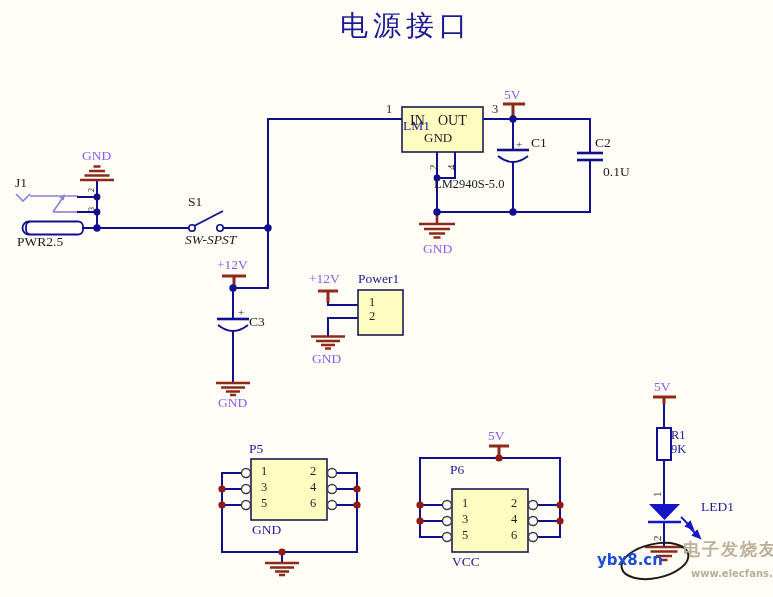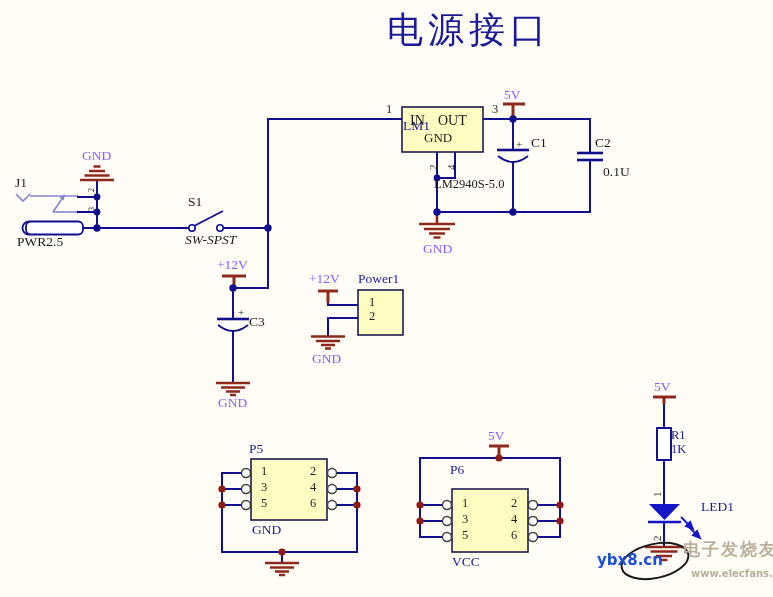--- a/index.html
+++ b/index.html
@@ -10,21 +10,21 @@
     overflow:hidden;
     font-family:"Liberation Serif","DejaVu Serif",serif;
   }
   #schem{position:absolute;left:0;top:0;}
   .lbl{position:absolute;white-space:nowrap;line-height:1;}
   .navy{color:#1a1a96;}
   .blk{color:#1a1a1a;}
   .maroon{color:#8b5cf6;}
   .pin{color:#1f1f1f;font-size:12.5px;}
   .rot{transform:rotate(-90deg);transform-origin:0 0;}
-  .title{font-size:36px;letter-spacing:5px;color:#1a1a96;margin-left:47px;}
+  .title{font-size:28px;letter-spacing:5px;color:#1a1a96;}
   .s13{font-size:13.5px;}
   .s12{font-size:12.5px;}
   .s11{font-size:11px;}
   .s8{font-size:8px;}
   .wm-site{font-family:"DejaVu Sans","Liberation Sans",sans-serif;font-weight:bold;font-size:15px;color:#1d4ed8;}
   .wm-brand{font-family:"DejaVu Sans","Liberation Sans",sans-serif;font-weight:bold;font-size:17px;color:#b9af9b;letter-spacing:2px;}
   .wm-url{font-family:"DejaVu Sans","Liberation Sans",sans-serif;font-weight:bold;font-size:10px;color:#b9af9b;}
 </style>
 </head>
 <body>
@@ -228,21 +228,21 @@
   <div class="lbl pin" style="left:462px;top:497px;">1</div>
   <div class="lbl pin" style="left:462px;top:513px;">3</div>
   <div class="lbl pin" style="left:462px;top:529px;">5</div>
   <div class="lbl pin" style="left:511px;top:497px;">2</div>
   <div class="lbl pin" style="left:511px;top:513px;">4</div>
   <div class="lbl pin" style="left:511px;top:529px;">6</div>
   <div class="lbl navy s13" style="left:452px;top:555px;">VCC</div>
 
   <div class="lbl maroon s13" style="left:654px;top:380px;">5V</div>
   <div class="lbl navy s12" style="left:671px;top:429px;">R1</div>
-  <div class="lbl navy s12" style="left:671px;top:443px;">1K</div>
+  <div class="lbl navy s12" style="left:671px;top:443px;">9K</div>
   <div class="lbl pin rot s11" style="left:652px;top:497px;">1</div>
   <div class="lbl pin rot s11" style="left:652px;top:541px;">2</div>
   <div class="lbl navy s13" style="left:701px;top:500px;">LED1</div>
 
   <div class="lbl wm-site" style="left:597px;top:553px;">ybx8.cn</div>
   <div class="lbl wm-brand" style="left:683px;top:541px;">电子发烧友</div>
   <div class="lbl wm-url" style="left:691px;top:569px;">www.elecfans.com</div>
 
 </div>
 

